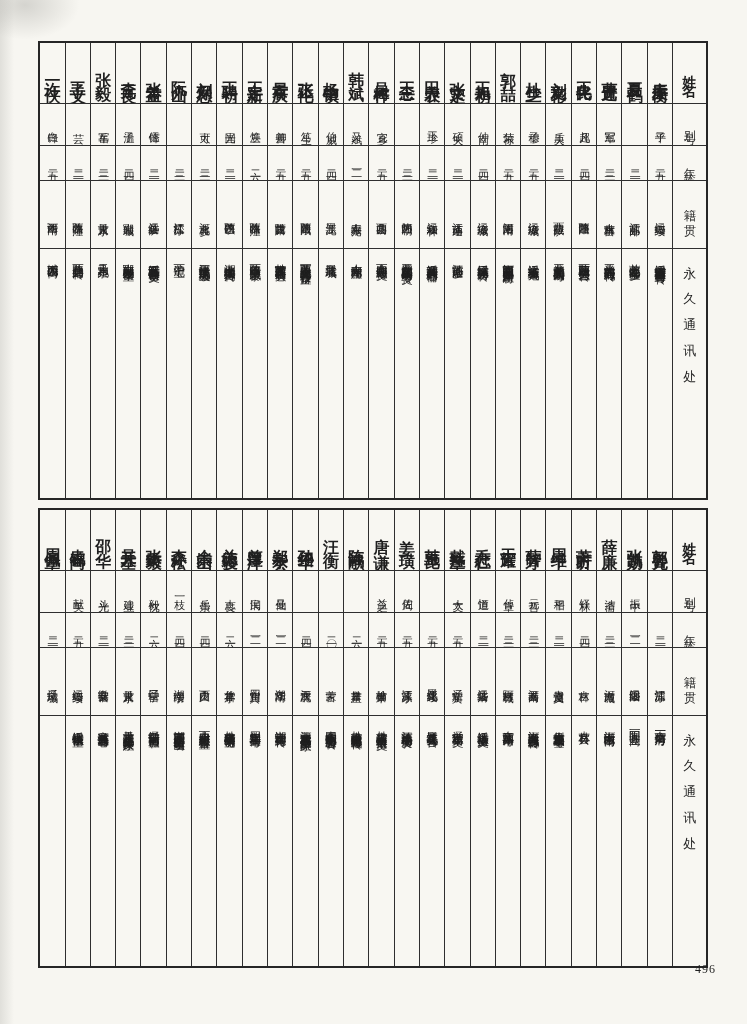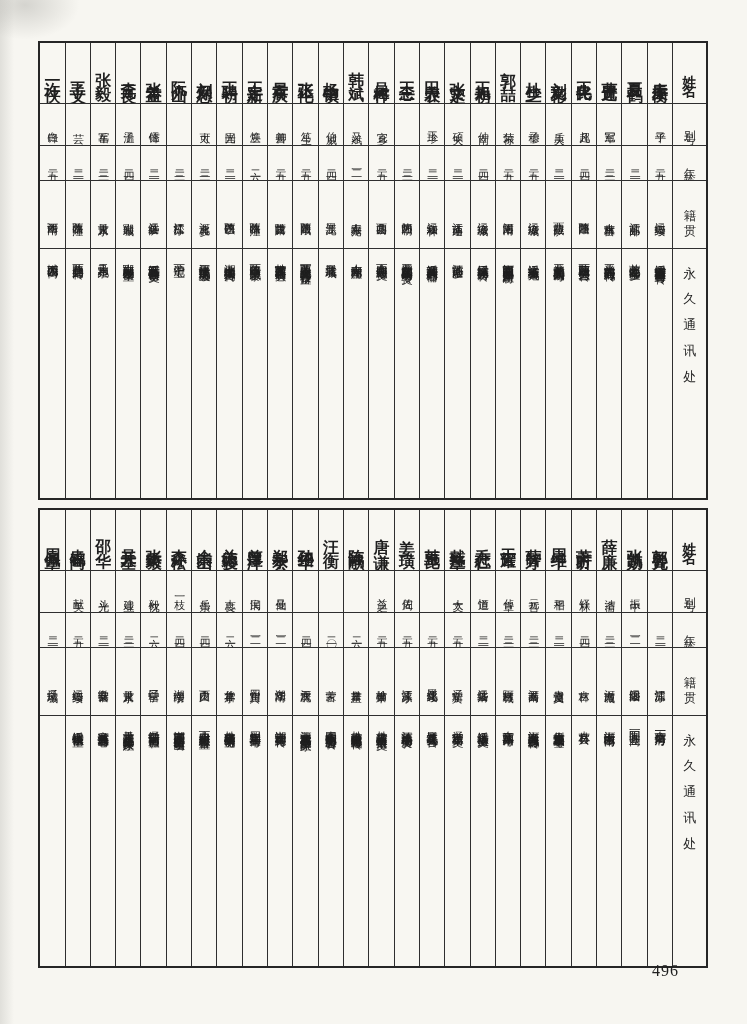--- a/index.html
+++ b/index.html
@@ -63,21 +63,21 @@
   
   .nm{font-size:16px;font-weight:700;letter-spacing:2.5px;line-height:1.02;
       font-family:"Liberation Sans","DejaVu Sans",sans-serif;}
   .nm.two{letter-spacing:14px;}
   .al{font-size:11px;letter-spacing:1.5px;}
   .ag{font-size:11px;letter-spacing:2px;}
   .nt{font-size:11px;letter-spacing:0.5px;line-height:1.12;}
   .ad{font-size:11.5px;letter-spacing:0.6px;line-height:1.1;}
   .page-num{
     position:absolute;top:962px;left:652px;width:64px;
-    text-align:left;font-size:16px;letter-spacing:1px;
+    text-align:right;font-size:12px;letter-spacing:1px;
   }
 </style>
 </head>
 <body>
 
 <div class="page">
 
   <div class="dir-table t0">
   <div class="col header">
     <div class="cell r-name">

